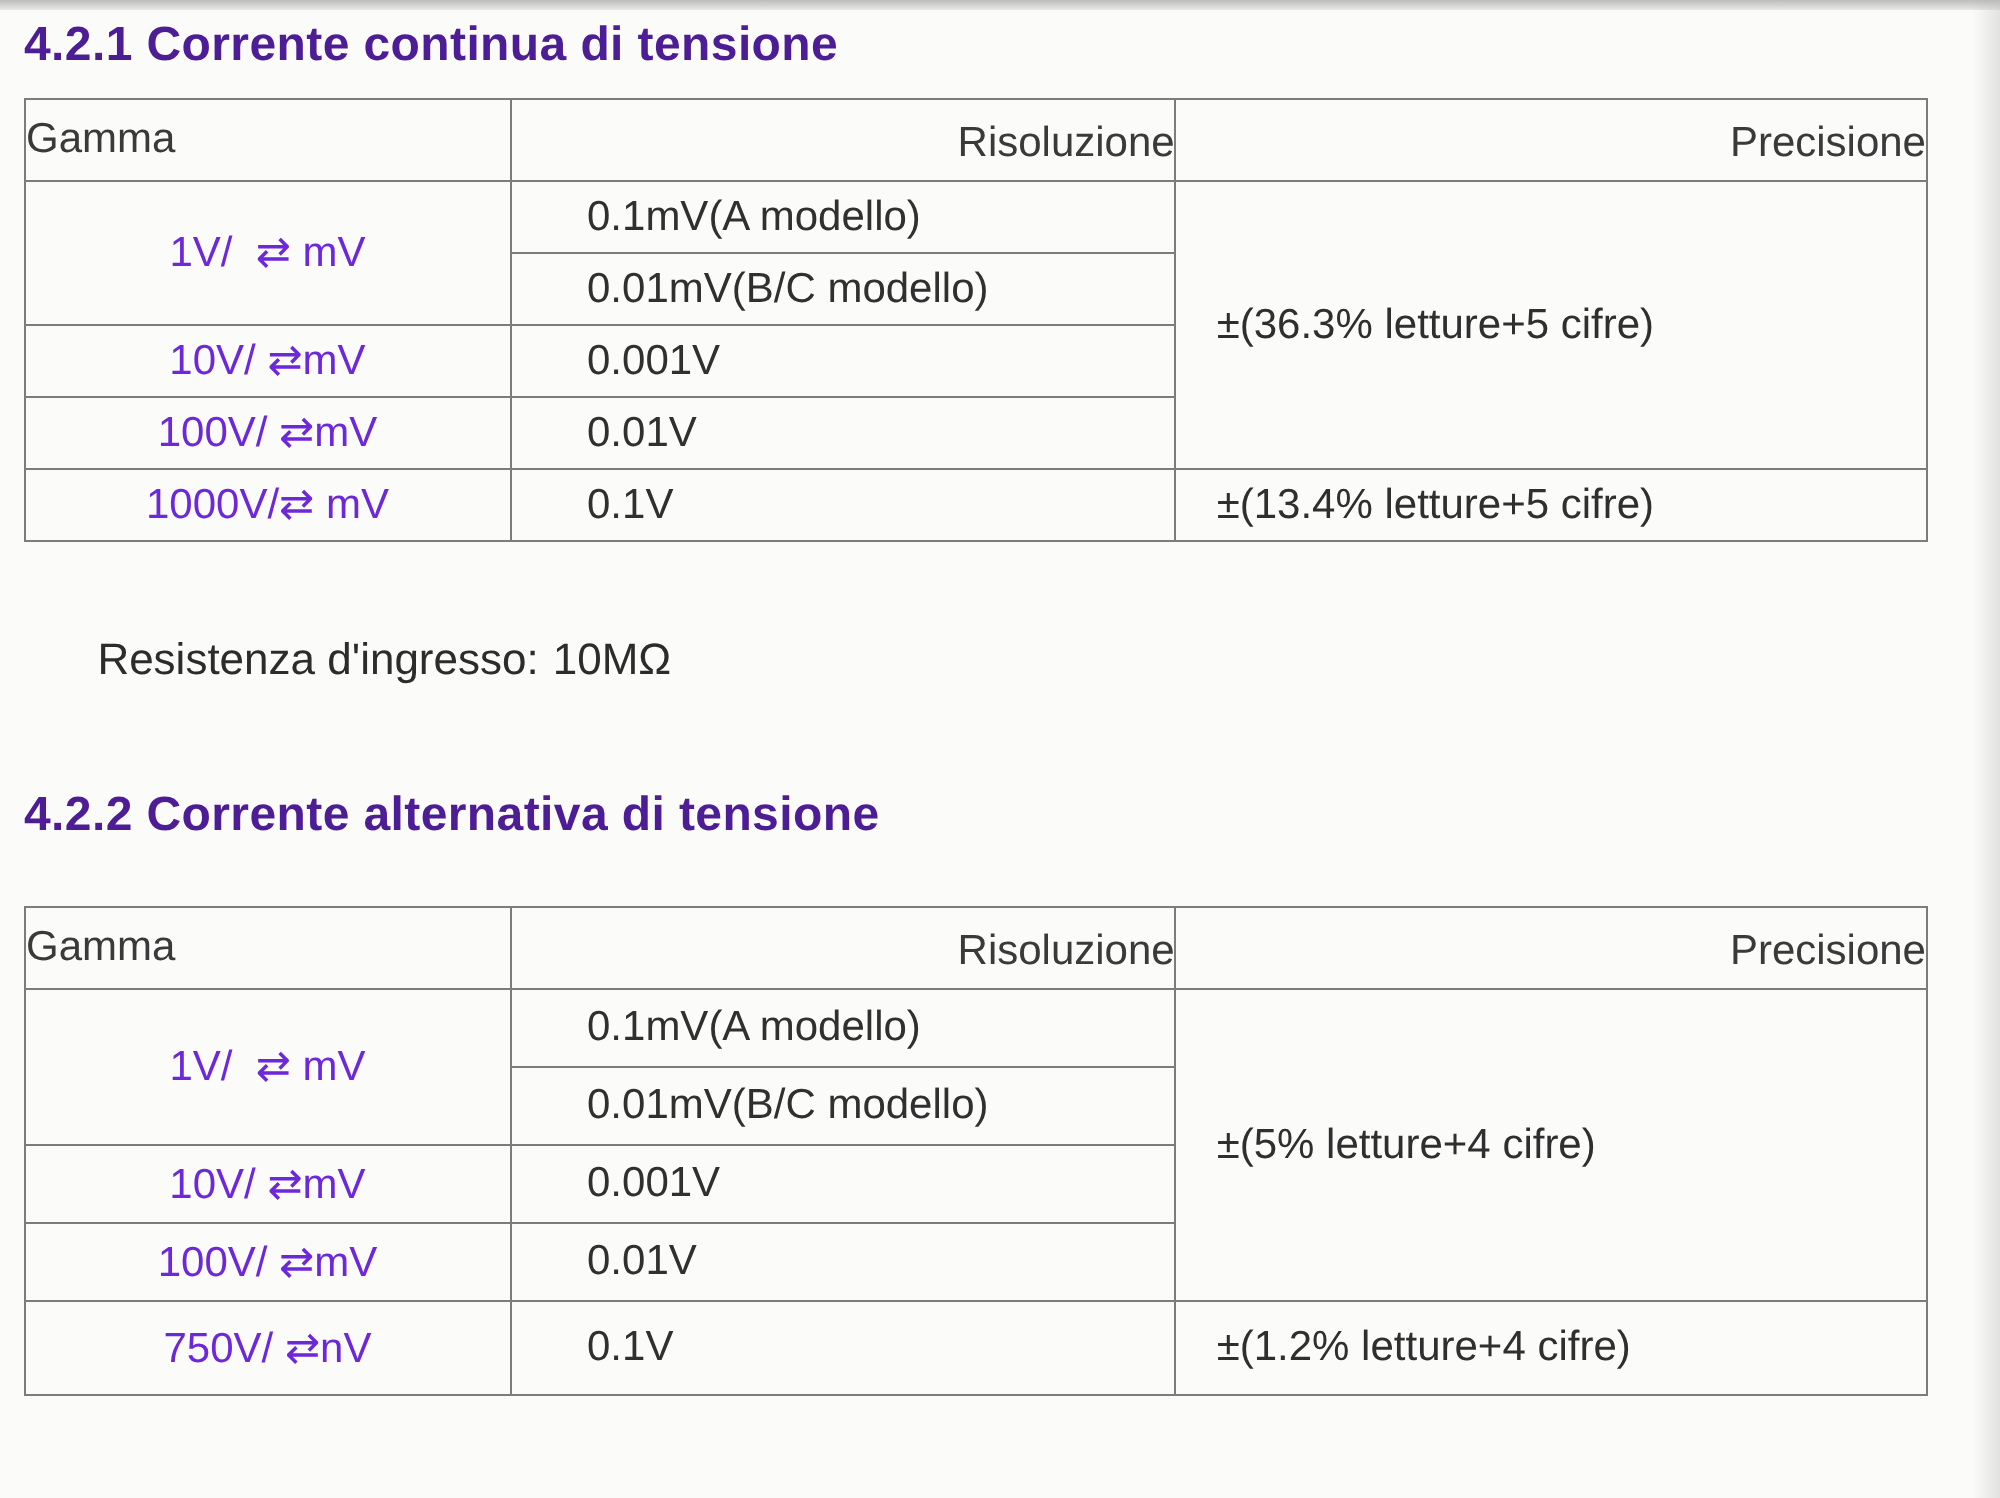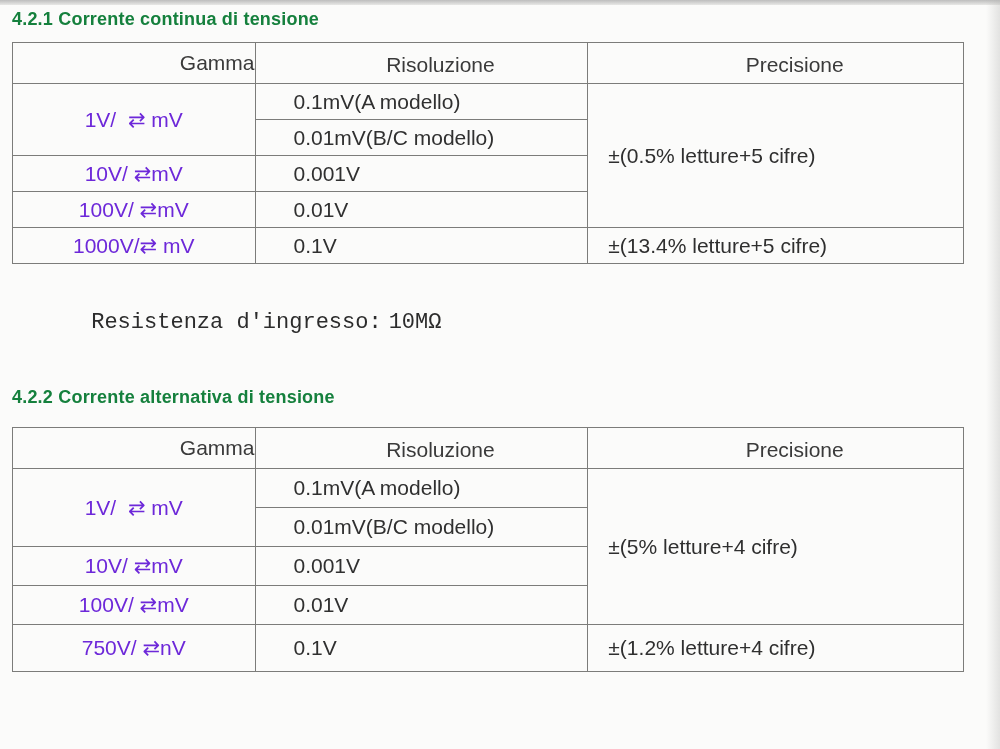--- a/index.html
+++ b/index.html
@@ -25,56 +25,56 @@
     position: absolute;
     top: 0; right: 0;
     width: 14px; height: 749px;
     background: linear-gradient(to right, rgba(180,180,178,0), rgba(180,180,178,0.35));
     pointer-events: none;
   }
   .page {
     padding: 2px 30px 0 12px;
   }
   h1.section-heading {
-    font-size: 18px;
+    font-size: 24px;
     font-weight: 700;
-    color: #15803d;
+    color: #4c1d95;
     margin: 2px 0 12px 0;
     letter-spacing: 0.2px;
   }
   h1.section-heading.second {
     margin-top: 18px;
-    margin-bottom: 19px;
+    margin-bottom: 31px;
   }
   table.spec-table {
     border-collapse: collapse;
     width: 952px;
     table-layout: fixed;
     font-size: 21px;
     color: #333;
   }
   table.spec-table col.c-gamma  { width: 25.5%; }
   table.spec-table col.c-ris    { width: 35.0%; }
   table.spec-table col.c-prec   { width: 39.5%; }
   table.spec-table th,
   table.spec-table td {
     border: 1px solid #7c7c7a;
     font-weight: 400;
     white-space: pre;
     overflow: hidden;
   }
   table.spec-table th {
     height: 36px;
-    text-align: center;
+    text-align: right;
     padding: 4px 0 0 38px;
     font-size: 21px;
     color: #3a3a3a;
   }
   table.spec-table th.h-gamma {
-    text-align: right;
+    text-align: left;
     padding: 0;
   }
   table.spec-table td {
     height: 33px;
     vertical-align: middle;
   }
   td.gamma-cell {
     text-align: center;
     color: #6d28d9;
     margin-left: 24px;
@@ -89,21 +89,20 @@
     vertical-align: middle;
     color: #2f2f2f;
   }
   table.spec-table.ac td { height: 36px; }
   table.spec-table.ac td.last-row { height: 44px; }
   .notes {
     margin: 12px 0 0 0;
     font-size: 22px;
     line-height: 31px;
     color: #2c2c2c;
-    font-family: Liberation Mono, monospace;
   }
   .notes .note-line { white-space: pre; }
   .note-label { white-space: pre; }
   .note-value { white-space: pre; }
   .gap-wide { display: inline-block; width: 26px; }
   .gap-norm { display: inline-block; width: 7px; }
 </style>
 </head>
 <body>
 
@@ -123,21 +122,21 @@
       <tr>
         <th class="h-gamma">Gamma</th>
         <th>Risoluzione</th>
         <th>Precisione</th>
       </tr>
     </thead>
     <tbody>
       <tr>
         <td class="gamma-cell" rowspan="2">1V/  ⇄ mV</td>
         <td class="ris-cell">0.1mV(A modello)</td>
-        <td class="prec-cell" rowspan="4">±(0.5% letture+5 cifre)</td>
+        <td class="prec-cell" rowspan="4">±(36.3% letture+5 cifre)</td>
       </tr>
       <tr>
         <td class="ris-cell">0.01mV(B/C modello)</td>
       </tr>
       <tr>
         <td class="gamma-cell">10V/ ⇄mV</td>
         <td class="ris-cell">0.001V</td>
       </tr>
       <tr>
         <td class="gamma-cell">100V/ ⇄mV</td>

